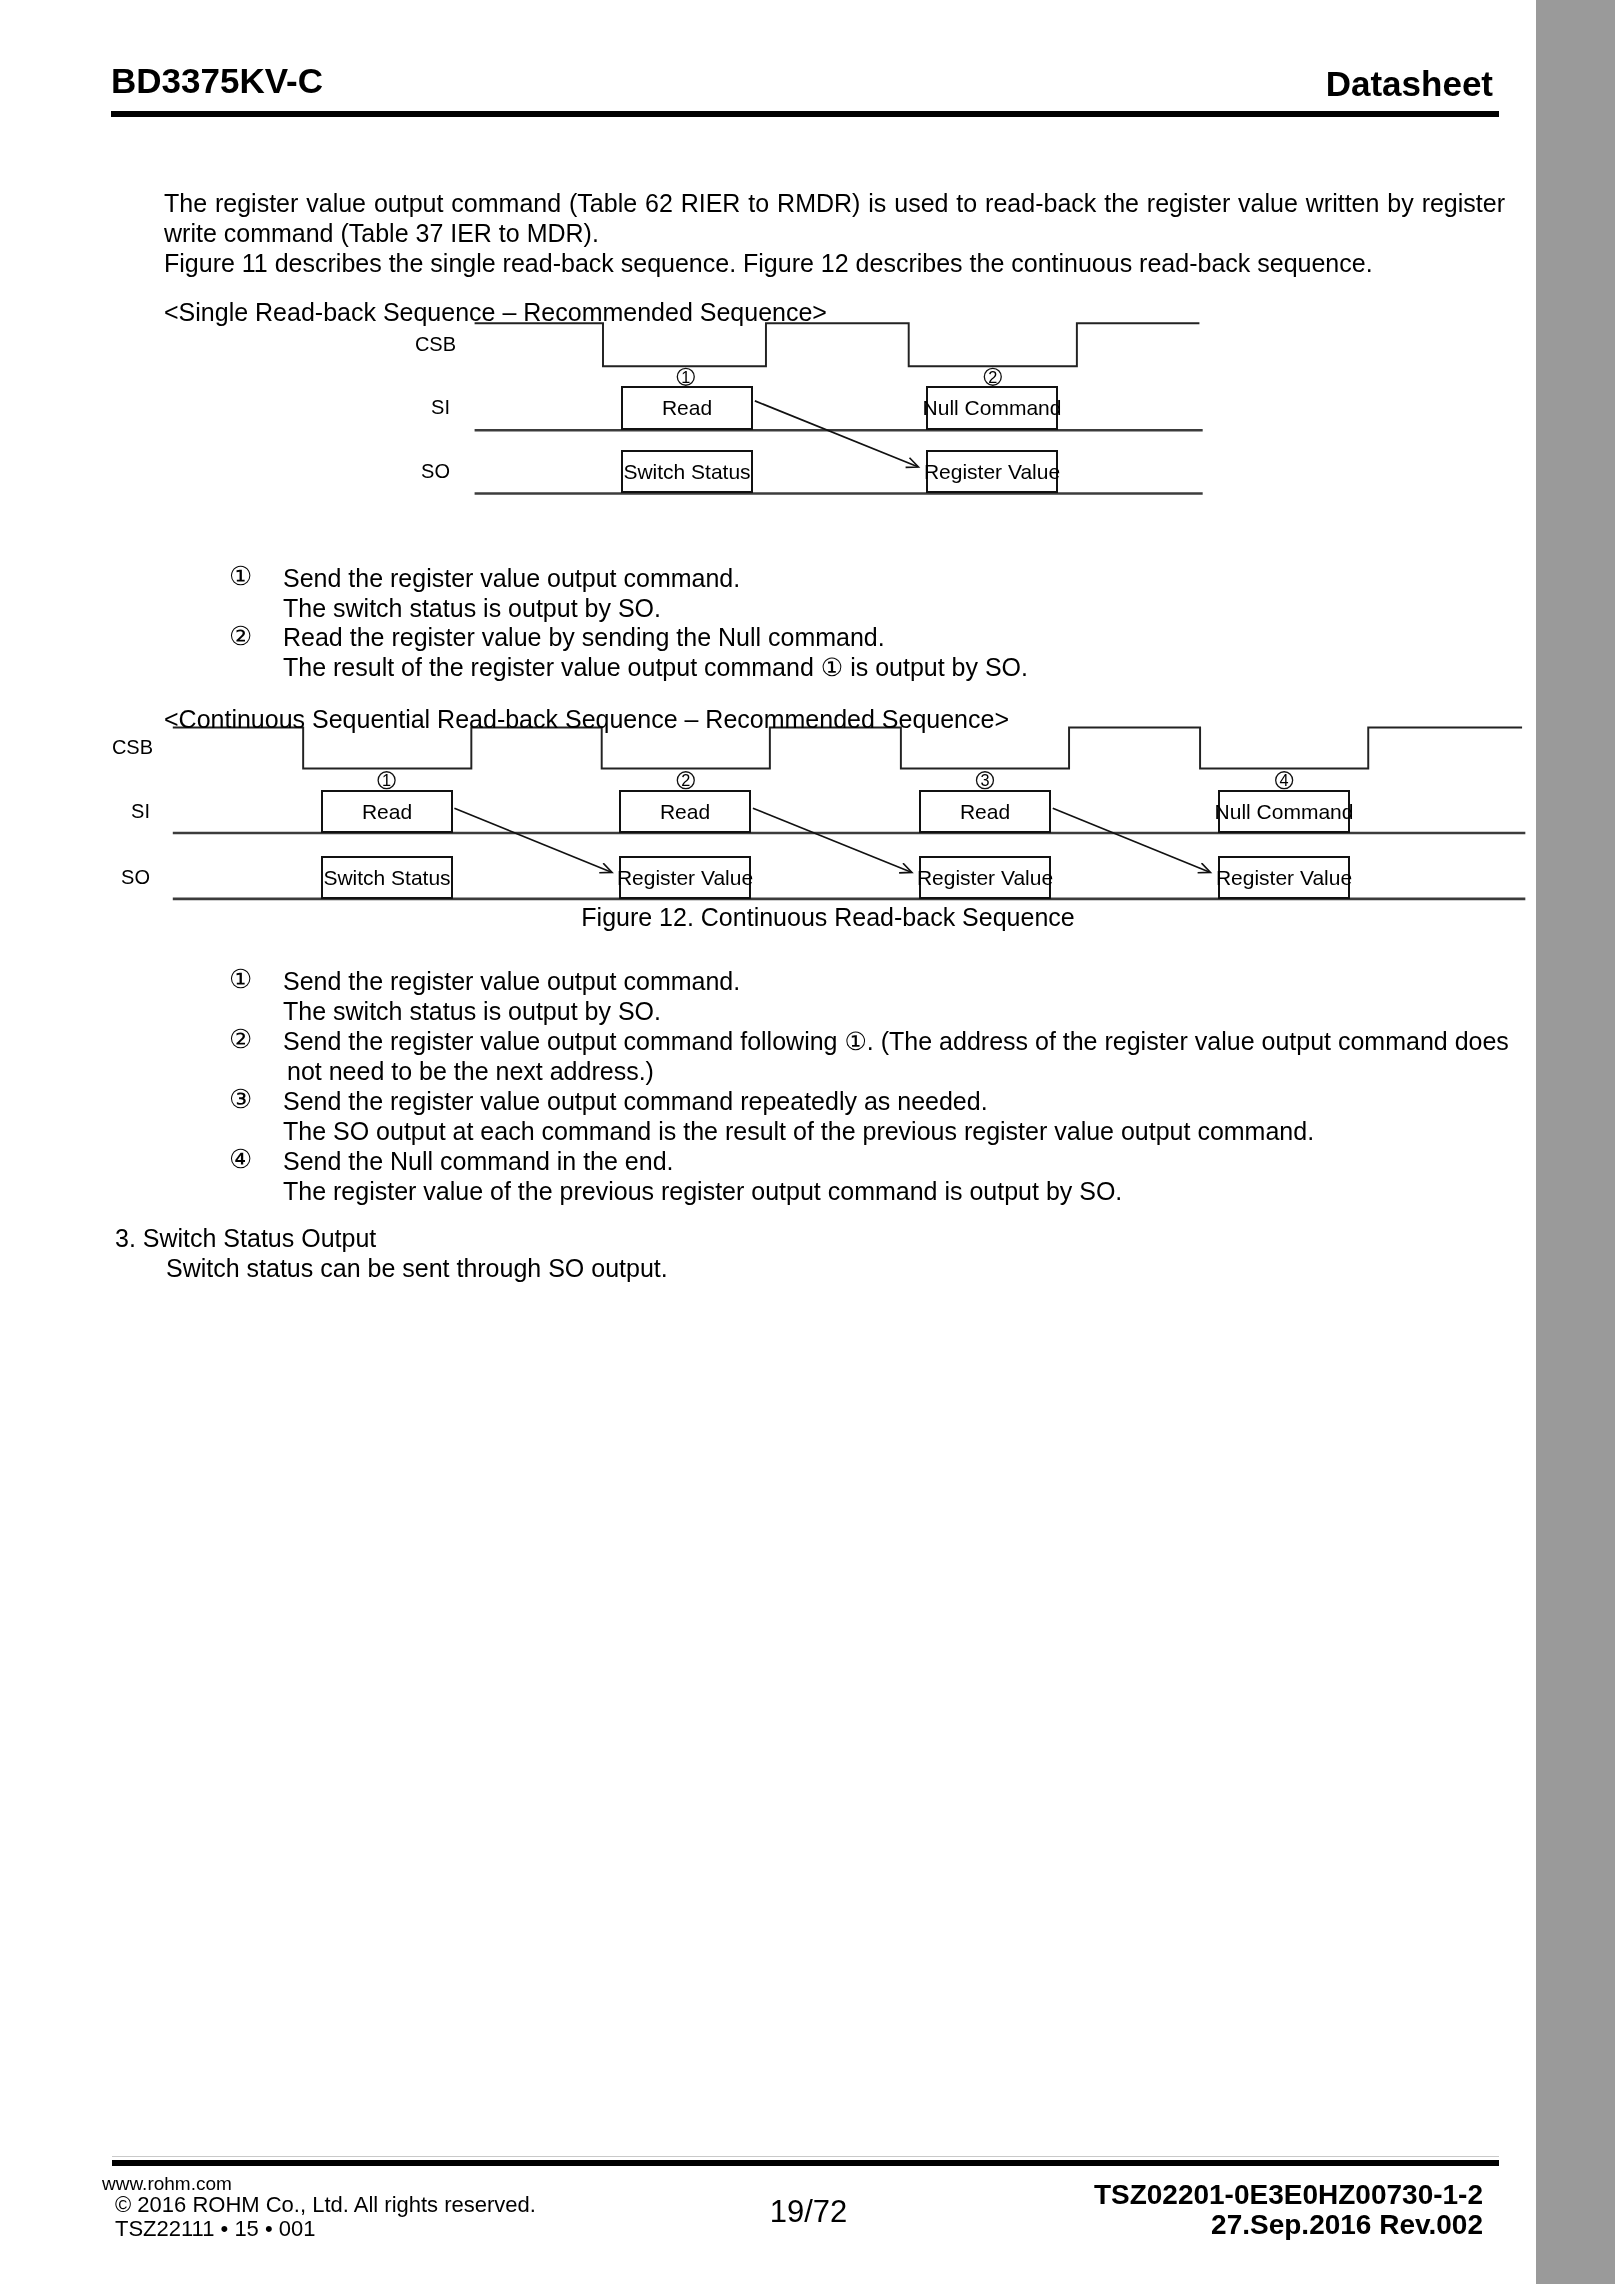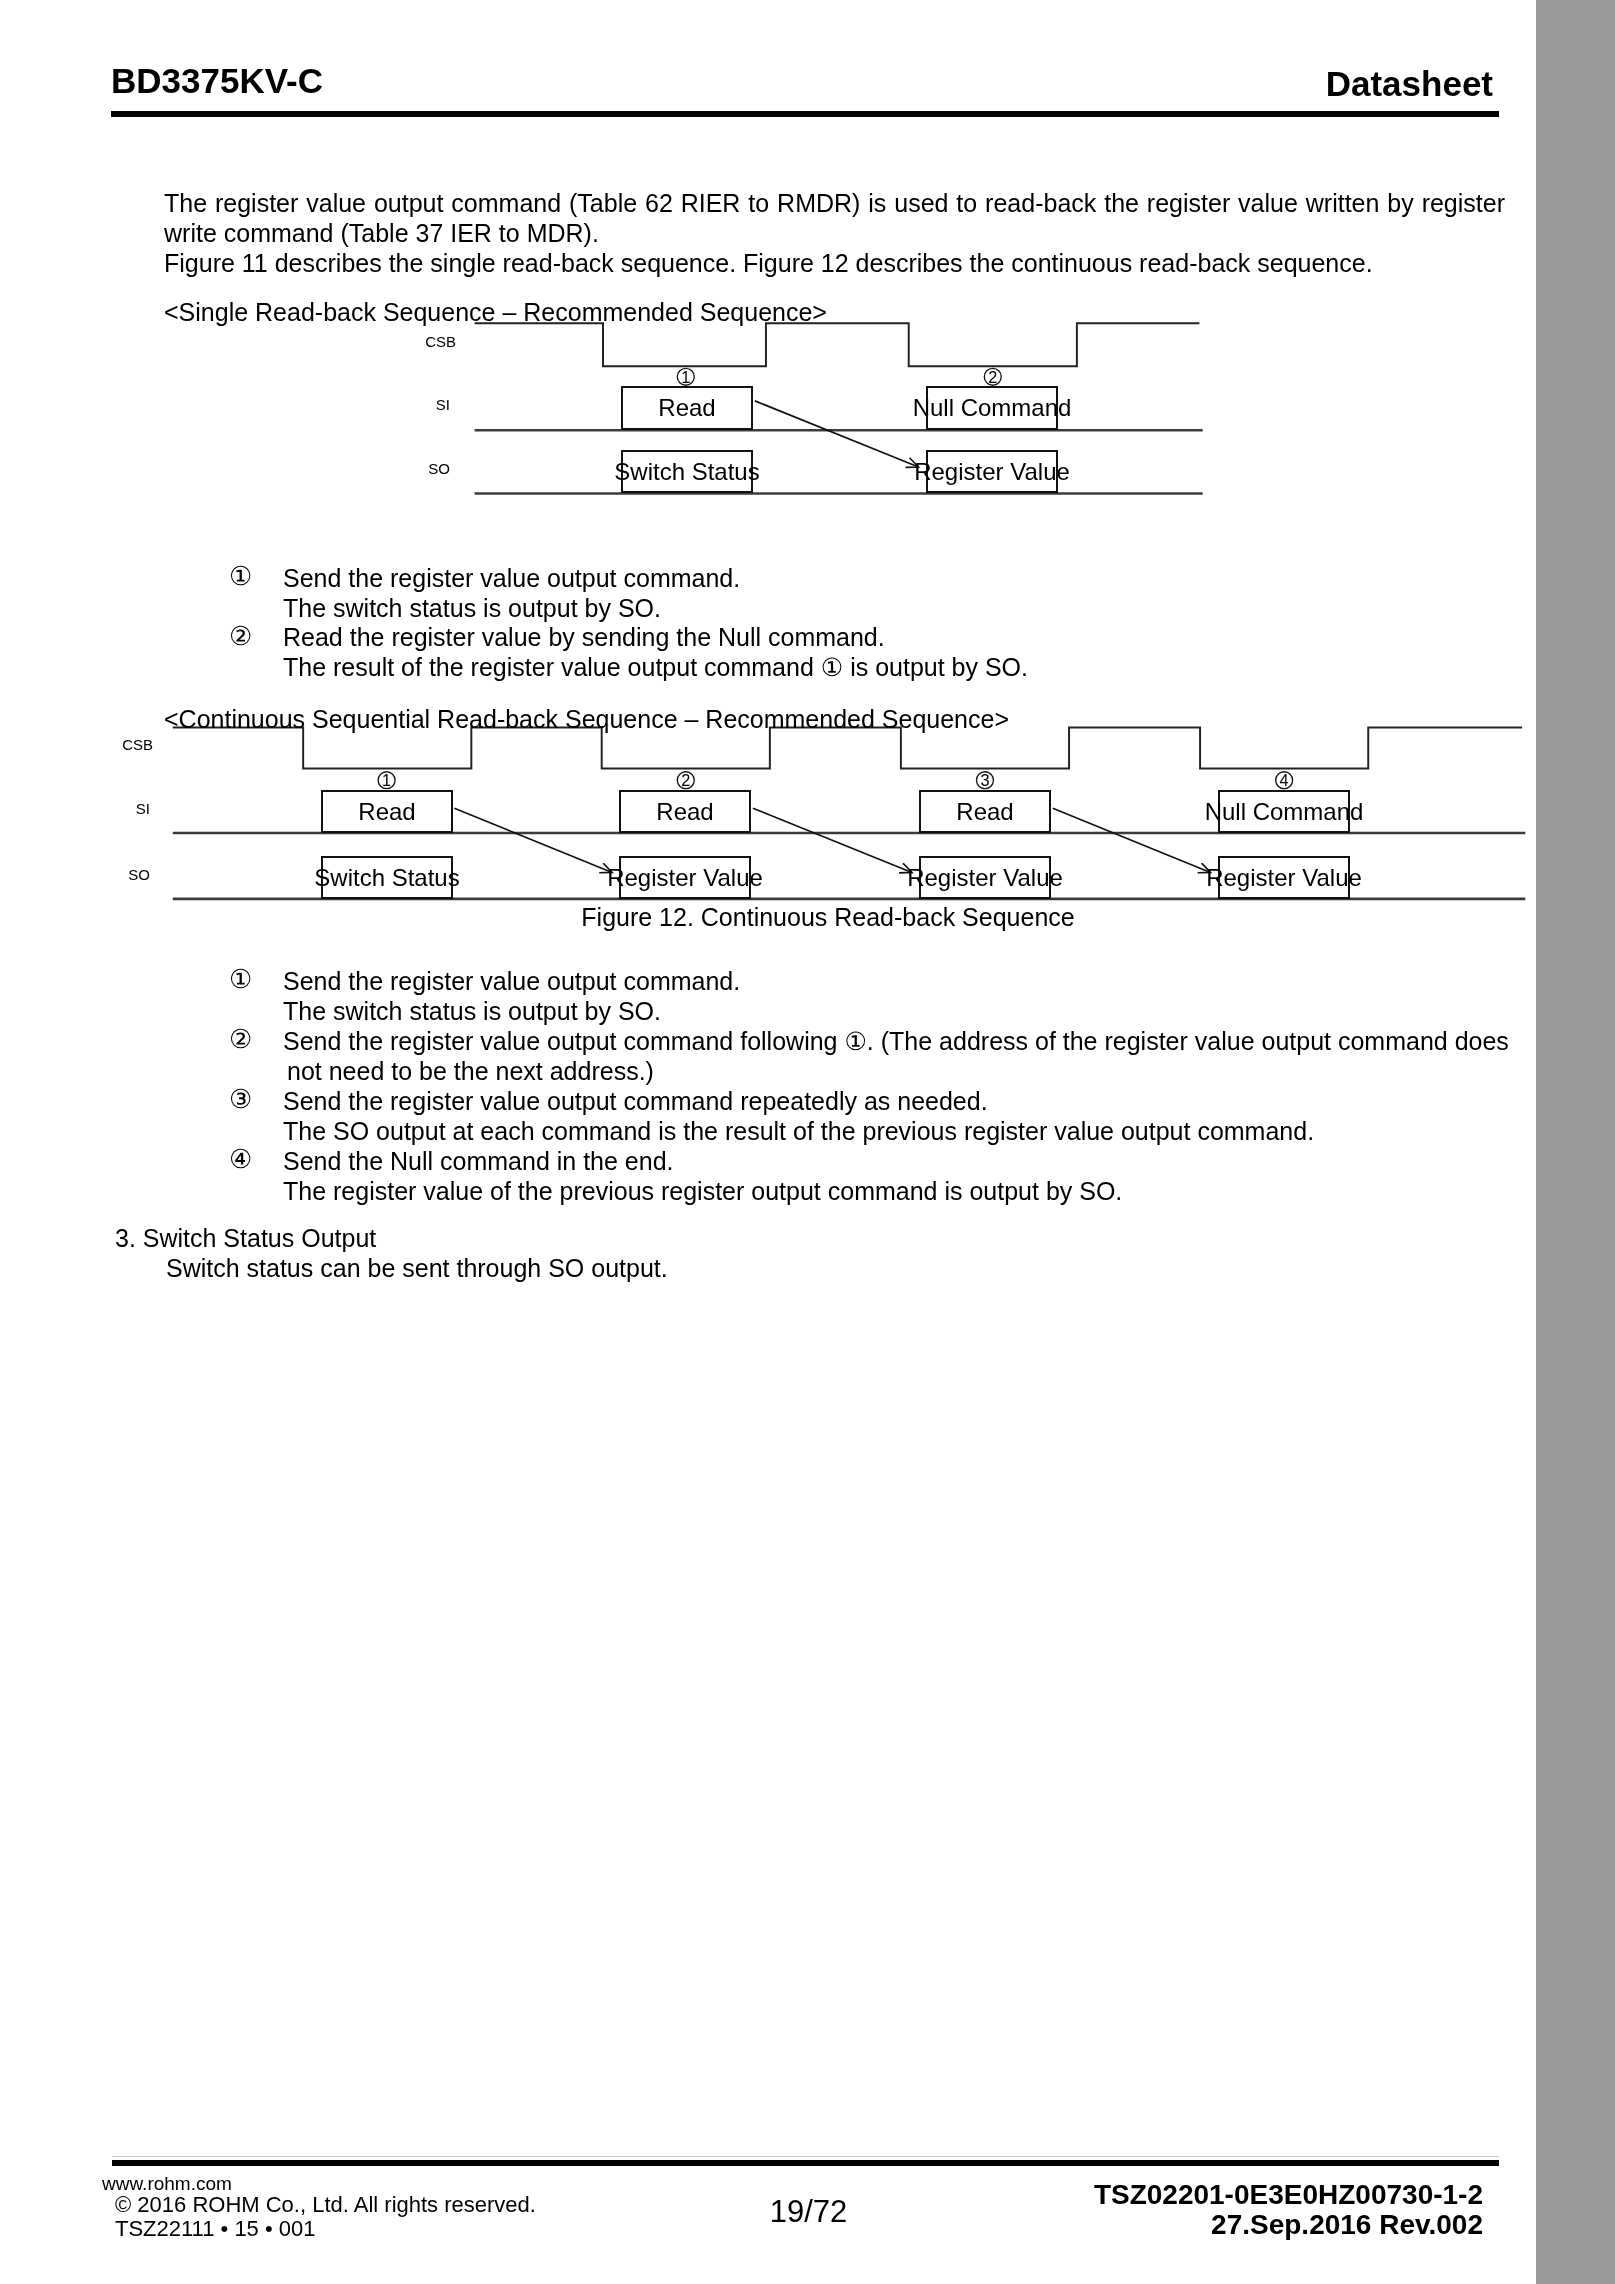--- a/index.html
+++ b/index.html
@@ -12,23 +12,23 @@
     overflow:hidden;
   }
   .abs{position:absolute;}
   .body-text{font-size:25px;line-height:30px;white-space:pre;}
   .justify-line{text-align:justify;text-align-last:justify;white-space:normal;}
   .hdr-title{font-size:35px;font-weight:bold;}
   .rule{background:#000;}
   .fbox{
     border:2px solid #111;background:#fff;
     display:flex;align-items:center;justify-content:center;
-    font-size:24px;white-space:pre;box-sizing:border-box;
+    font-size:21px;white-space:pre;box-sizing:border-box;
   }
-  .sig-label{font-size:15px;text-align:right;white-space:pre;}
+  .sig-label{font-size:20px;text-align:right;white-space:pre;}
   .caption{font-size:25px;text-align:center;white-space:pre;}
   .list-marker{font-size:26px;line-height:30px;}
   .footer-small{font-size:19px;white-space:pre;}
   .footer-mid{font-size:22px;white-space:pre;}
   .footer-bold{font-size:28px;font-weight:bold;text-align:right;white-space:pre;line-height:29px;}
   .page-num{font-size:31px;text-align:center;white-space:pre;}
   svg{display:block;}
 </style>
 </head>
 <body>

